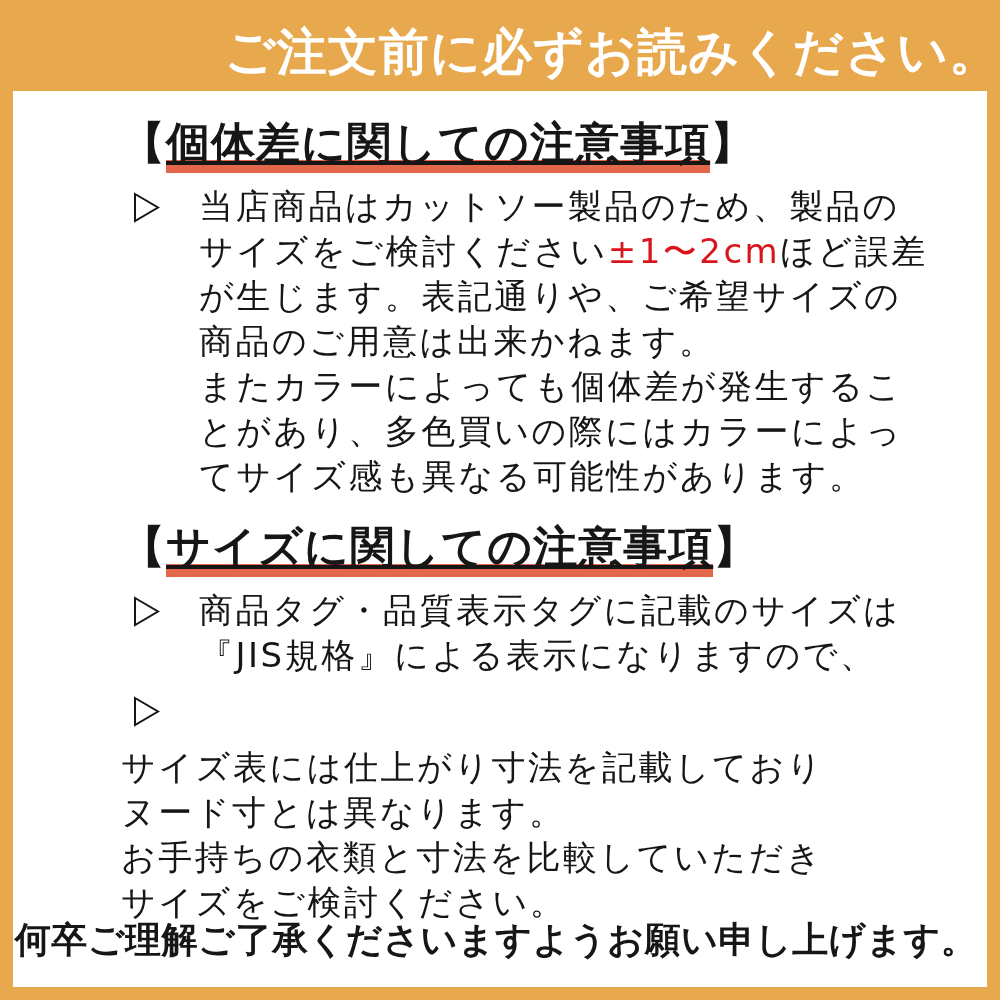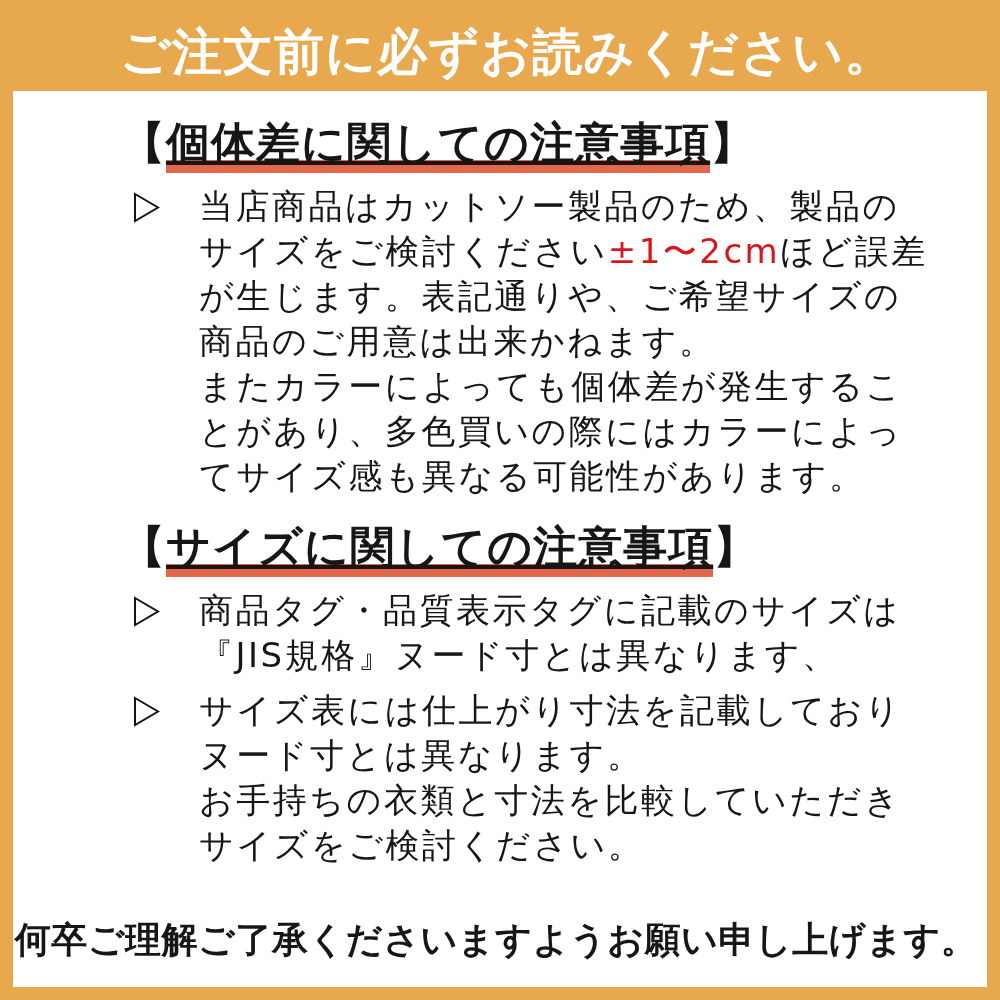--- a/index.html
+++ b/index.html
@@ -10,21 +10,21 @@
     background: #E8A94E;
     font-family: "DejaVu Sans", sans-serif;
     overflow: hidden;
   }
   .top-banner {
     position: absolute;
     top: 0; left: 15px; right: 0;
     height: 105px;
     display: flex;
     align-items: center;
-    justify-content: center;
+    justify-content: flex-end;
     color: #ffffff;
     font-size: 50px;
     font-weight: 700;
     letter-spacing: 1px;
     white-space: nowrap;
   }
   .white-area {
     position: absolute;
     top: 91px; left: 13px; right: 13px; bottom: 13px;
     background: #ffffff;
@@ -51,21 +51,21 @@
     padding-bottom: 5px;
     text-decoration: underline;
   }
   .heading2 { margin-top: 20px; }
   .bullet {
     display: flex;
     align-items: flex-start;
     margin-top: 14px;
     gap: 18px;
   }
-  .bullet.tight { margin-top: 10px; }
+  .bullet.tight { margin-top: 10px; flex-direction: column; }
   .tri {
     flex: none;
     width: 48px;
     margin-left: 12px;
     padding-top: 8px;
   }
   .tri svg { display: block; }
   .lines {
     font-size: 34px;
     line-height: 45px;
@@ -120,21 +120,21 @@
       <h1 class="section-heading heading2"><span>【</span><span class="hl">サイズに関しての注意事項</span><span>】</span></h1>
 
       <div class="bullet">
         <span class="tri">
           <svg width="27" height="31" viewBox="0 0 27 31" xmlns="http://www.w3.org/2000/svg">
             <path d="M2 2 L25 15.5 L2 29 Z" fill="#ffffff" stroke="#161616" stroke-width="2" stroke-linejoin="miter"></path>
           </svg>
         </span>
         <div class="lines">
           <div>商品タグ・品質表示タグに記載のサイズは</div>
-          <div>『JIS規格』ヌード寸とは異なります、</div>
+          <div>『JIS規格』による表示になりますので、</div>
         </div>
       </div>
 
       <div class="bullet tight">
         <span class="tri">
           <svg width="27" height="31" viewBox="0 0 27 31" xmlns="http://www.w3.org/2000/svg">
             <path d="M2 2 L25 15.5 L2 29 Z" fill="#ffffff" stroke="#161616" stroke-width="2" stroke-linejoin="miter"></path>
           </svg>
         </span>
         <div class="lines">

